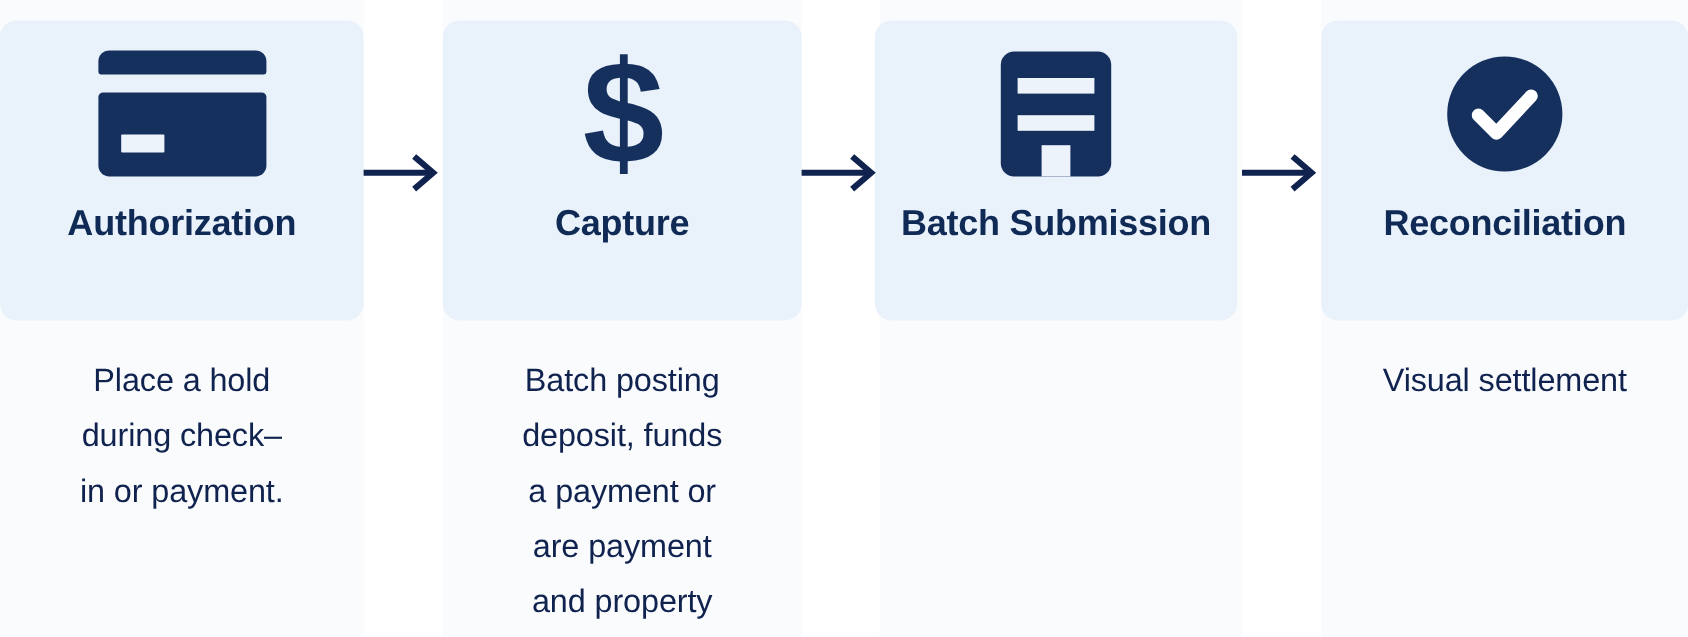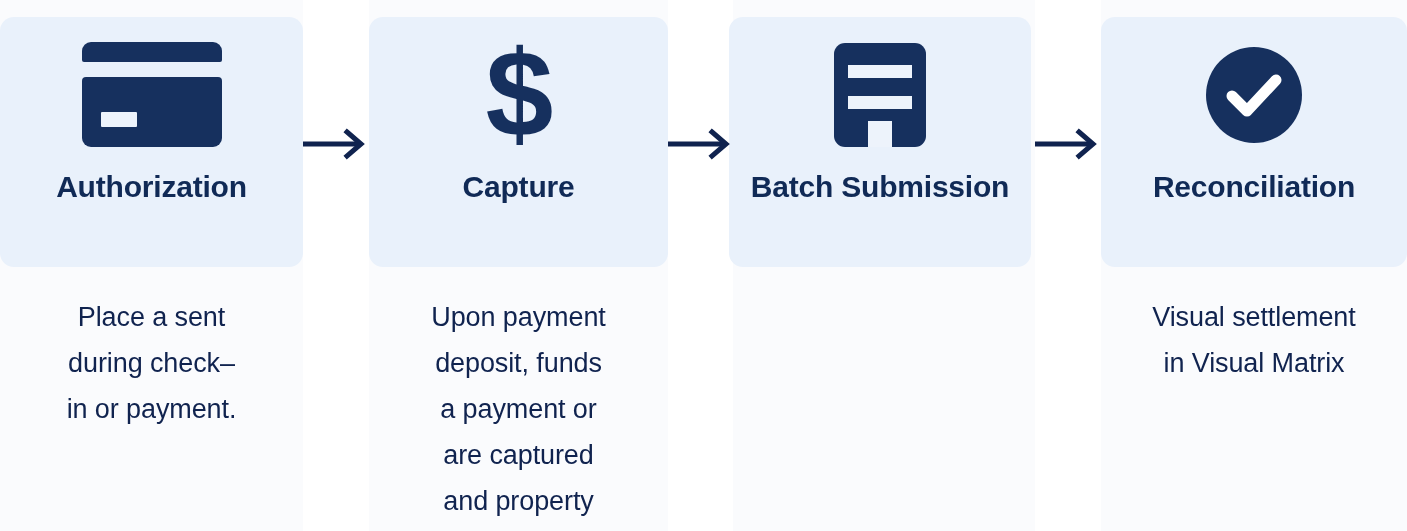--- a/index.html
+++ b/index.html
@@ -204,38 +204,38 @@
         <div class="icon-wrap">
           <div class="icon-card">
             <div class="cc-top"></div>
             <div class="cc-body"></div>
             <div class="cc-strip"></div>
           </div>
         </div>
         <div class="card-title">Authorization</div>
       </div>
       <div class="desc">
-        <span class="ln">Place a sent</span>
+        <span class="ln">Place a hold</span>
         <span class="ln">during check–</span>
         <span class="ln">in or payment.</span>
       </div>
     </div>
 
     <div class="step s2">
       <div class="card">
         <div class="icon-wrap">
           <div class="icon-dollar">$</div>
         </div>
         <div class="card-title">Capture</div>
       </div>
       <div class="desc">
-        <span class="ln">Upon payment</span>
+        <span class="ln">Batch posting</span>
         <span class="ln">deposit, funds</span>
         <span class="ln">a payment or</span>
-        <span class="ln">are captured</span>
+        <span class="ln">are payment</span>
         <span class="ln">and property</span>
       </div>
     </div>
 
     <div class="step s3">
       <div class="card">
         <div class="icon-wrap">
           <div class="icon-batch">
             <div class="bar b-1"></div>
             <div class="bar b-2"></div>
@@ -252,21 +252,20 @@
           <div class="icon-check">
             <svg width="96" height="96" viewBox="0 0 96 96" aria-hidden="true">
               <path d="M26 49 L41 64 L70 33" fill="none" stroke="#ffffff" stroke-width="11" stroke-linecap="round" stroke-linejoin="round"></path>
             </svg>
           </div>
         </div>
         <div class="card-title">Reconciliation</div>
       </div>
       <div class="desc">
         <span class="ln">Visual settlement</span>
-        <span class="ln">in Visual Matrix</span>
       </div>
     </div>
 
     <div class="arrow a1">
       <svg width="68" height="34" viewBox="0 0 68 34" aria-hidden="true">
         <line x1="2" y1="17" x2="58" y2="17" stroke="#10234f" stroke-width="5"></line>
         <polyline points="46,5 60,17 46,29" fill="none" stroke="#10234f" stroke-width="5" stroke-linecap="square" stroke-linejoin="miter"></polyline>
       </svg>
     </div>
     <div class="arrow a2">

